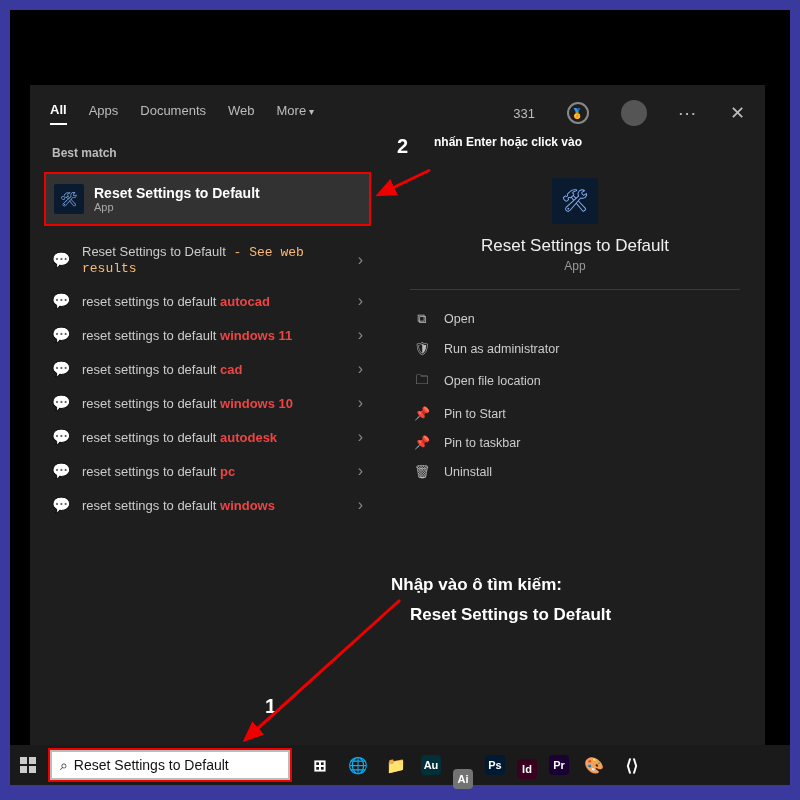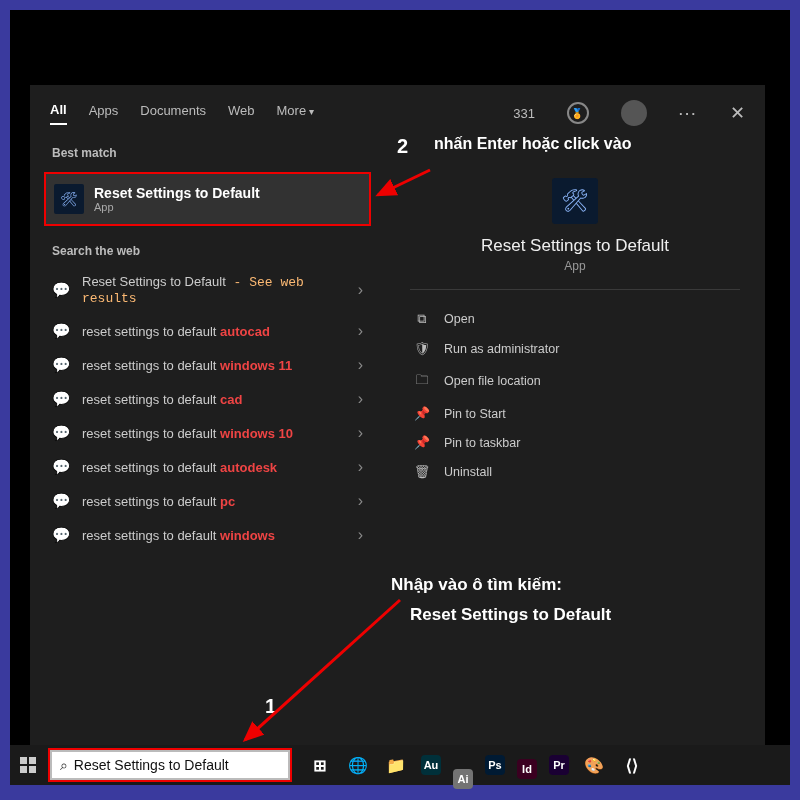--- a/index.html
+++ b/index.html
@@ -70,21 +70,20 @@
     <div class="columns">
       <div class="left-col">
         <div class="section-label">Best match</div>
         <div class="best-match">
           <div class="bm-icon">🛠</div>
           <div>
             <div class="bm-title">Reset Settings to Default</div>
             <div class="bm-sub">App</div>
           </div>
         </div>
-        <div class="section-label">Search the web</div>
         <div id="web-list">
             <div class="web-item">
               <span class="web-icon">💬</span>
               <span><span>Reset Settings to Default</span><span class="sub"> - See web results</span></span>
               <span class="chev">›</span>
             </div>
             <div class="web-item">
               <span class="web-icon">💬</span>
               <span><span>reset settings to default </span><span class="bold">autocad</span></span>
               <span class="chev">›</span>
@@ -151,21 +150,21 @@
           </div>
         <div class="action">
             <span class="action-icon">🗑</span>
             <span>Uninstall</span>
           </div>
       </div>
     </div>
   </div>
 
   <div class="anno" style="left:387px; top:125px; font-size:20px;">2</div>
-  <div class="anno" style="left:424px; top:125px; font-size:16px;">nhấn Enter hoặc click vào</div>
+  <div class="anno" style="left:424px; top:125px; font-size:12px;">nhấn Enter hoặc click vào</div>
   <div class="anno" style="left:255px; top:685px; font-size:20px;">1</div>
   <div class="anno" style="left:381px; top:565px; font-size:17px;">Nhập vào ô tìm kiếm:</div>
   <div class="anno" style="left:400px; top:595px; font-size:17px;">Reset Settings to Default</div>
 
   <svg class="arrow" style="left:360px; top:155px;" width="70" height="40">
     <defs>
         <marker id="ah2" markerWidth="8" markerHeight="8" refX="6" refY="3" orient="auto">
           <path d="M0,0 L7,3 L0,6 Z" fill="#e00"></path>
         </marker>
       </defs>

